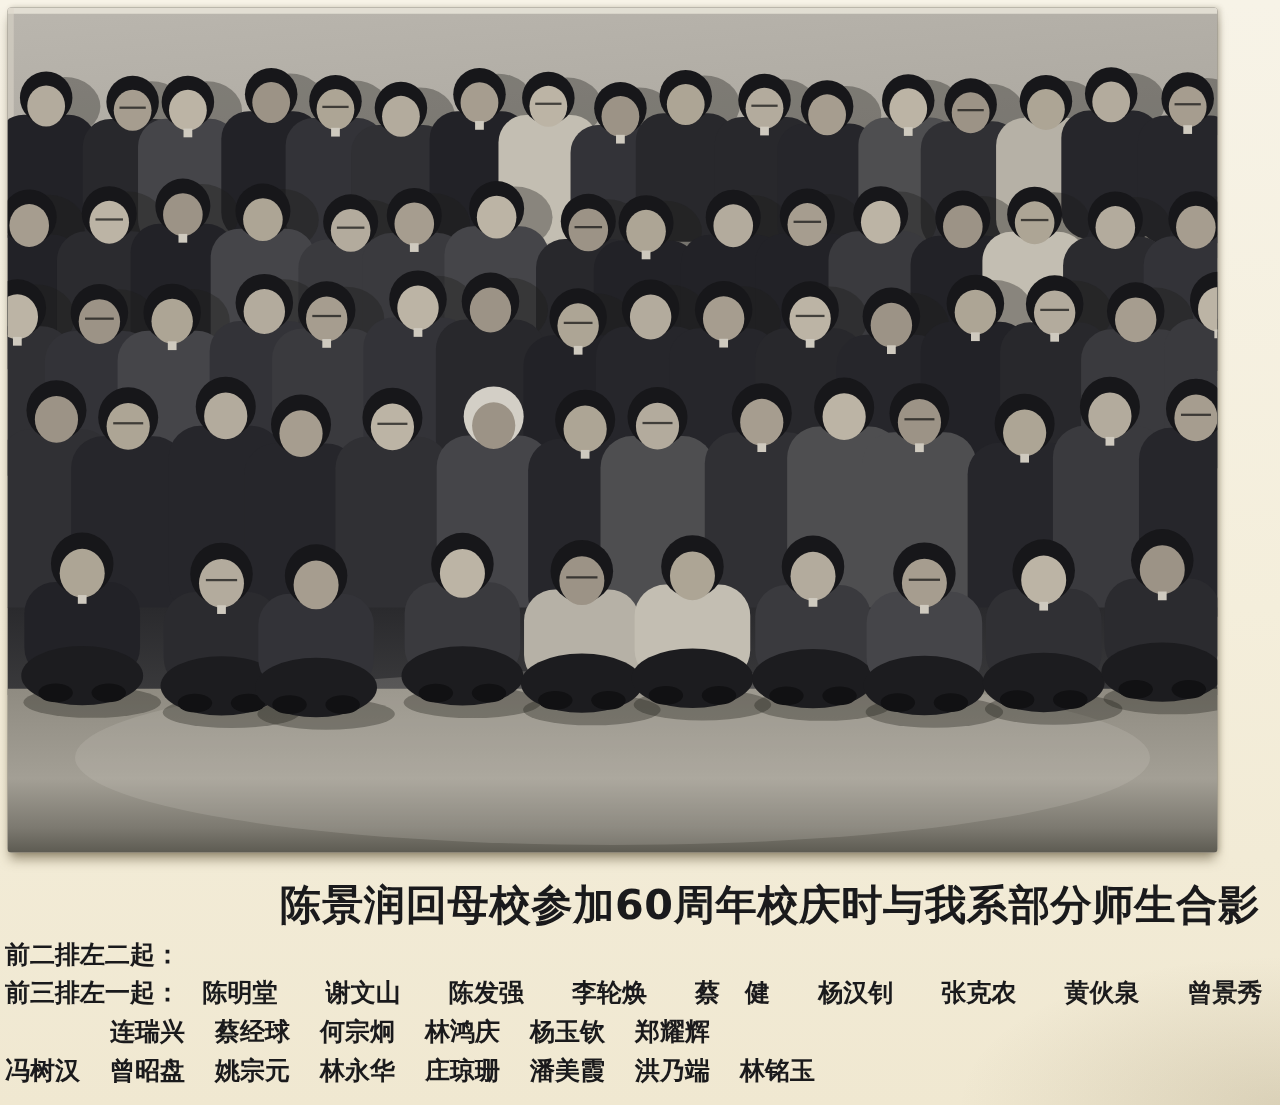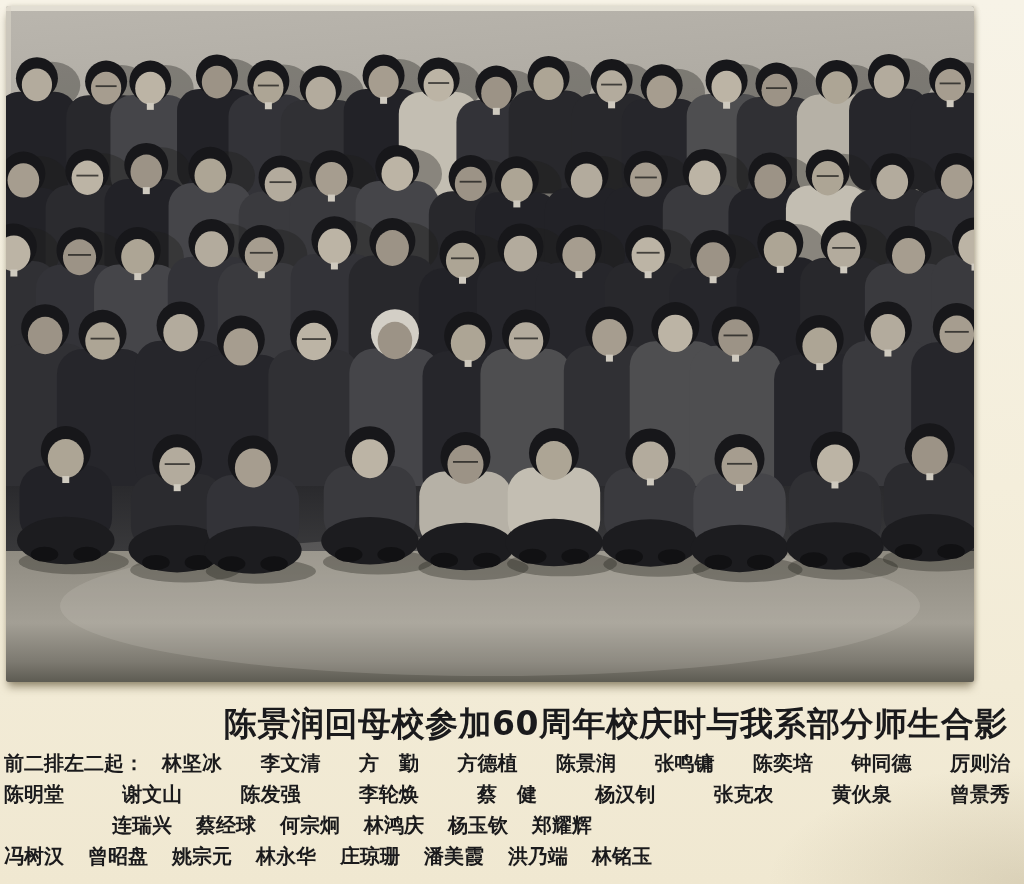--- a/index.html
+++ b/index.html
@@ -31,21 +31,21 @@
     white-space:nowrap;
   }
   .cap-line{
     display:flex;align-items:baseline;
     font-size:20px;font-weight:700;line-height:31px;white-space:nowrap;
     padding-left:4px;
   }
   .cap-line .lab{flex:none;width:158px;}
   .cap-line.wide .names{flex:1;display:flex;justify-content:space-between;padding-right:14px;}
   .cap-line.tight .names{display:flex;gap:24px;}
-  .cap-line.cont{margin-left:108px;}
+  .cap-line.cont{margin-left:84px;}
   .nm{display:inline-block;}
 </style>
 </head>
 <body>
 
 <div class="page">
 
   <div class="photo">
     <svg id="photo-svg" viewBox="0 0 968 676" preserveAspectRatio="none">
       <defs>
@@ -450,33 +450,23 @@
           </g>
         </g>
     </svg>
   </div>
 
   <div class="caption">
     <div class="title">陈景润回母校参加60周年校庆时与我系部分师生合影</div>
     <div id="caption-lines">
         <div class="cap-line wide">
           <span class="lab">前二排左二起：</span>
-          <span class="names">
-            <span class="nm">林坚冰</span>
-            <span class="nm">李文清</span>
-            <span class="nm">方　勤</span>
-            <span class="nm">方德植</span>
-            <span class="nm">陈景润</span>
-            <span class="nm">张鸣镛</span>
-            <span class="nm">陈奕培</span>
-            <span class="nm">钟同德</span>
-            <span class="nm">厉则治</span>
-          </span>
         </div>
         <div class="cap-line wide">
+          <span class="lab">前三排左一起：</span>
           <span class="names">
             <span class="nm">陈明堂</span>
             <span class="nm">谢文山</span>
             <span class="nm">陈发强</span>
             <span class="nm">李轮焕</span>
             <span class="nm">蔡　健</span>
             <span class="nm">杨汉钊</span>
             <span class="nm">张克农</span>
             <span class="nm">黄伙泉</span>
             <span class="nm">曾景秀</span>

